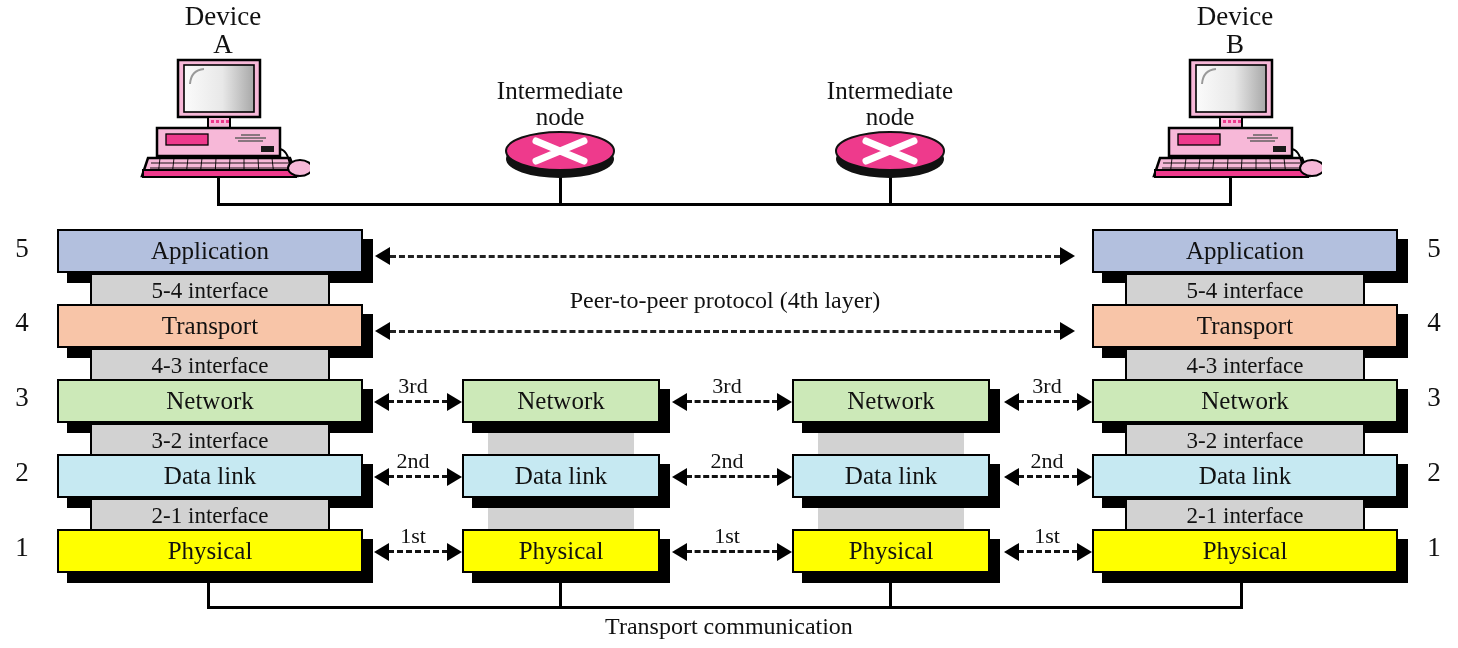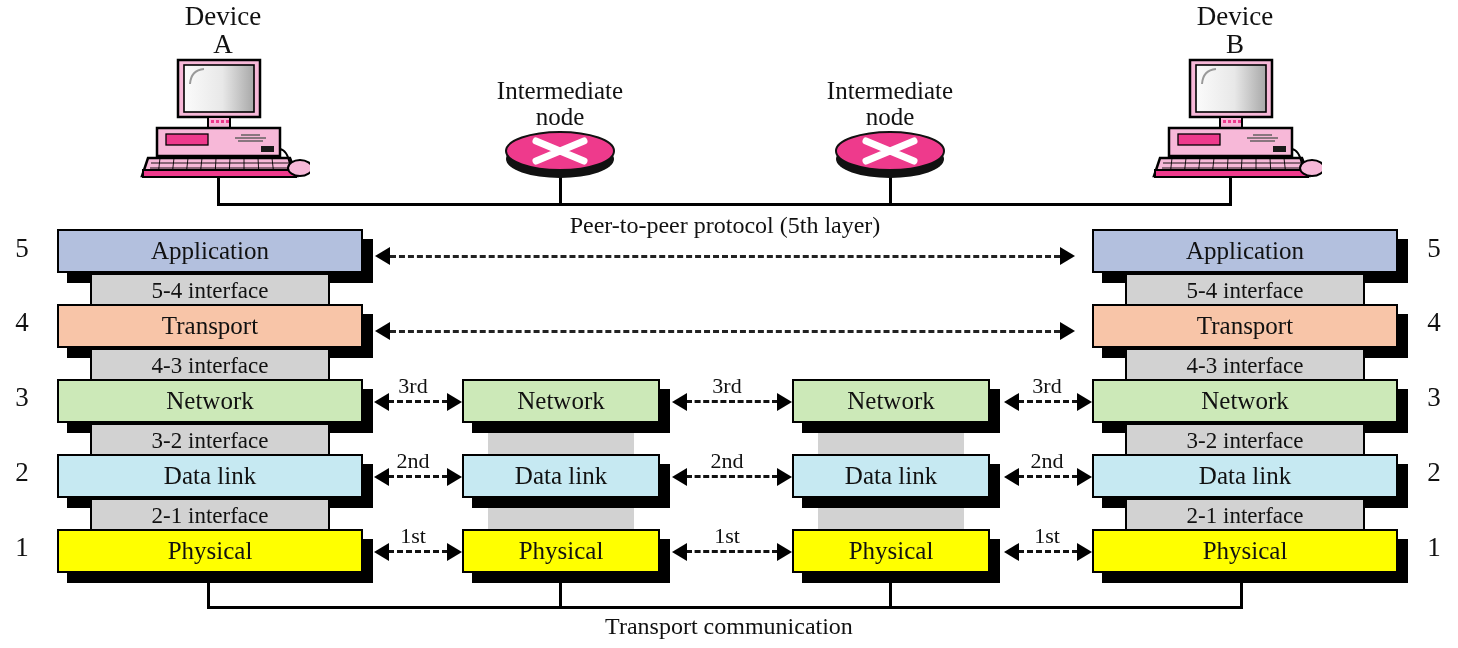--- a/index.html
+++ b/index.html
@@ -237,27 +237,27 @@
     <ellipse cx="60" cy="20" rx="54" ry="19" fill="#ee3a8c" stroke="#111" stroke-width="2"></ellipse>
     <path d="M36 10 L84 30 M84 10 L36 30" stroke="#fff" stroke-width="7" stroke-linecap="round"></path>
   </svg>
 
   <div class="vline" style="left:217px; top:176px; height:29px;"></div>
   <div class="vline" style="left:559px; top:166px; height:39px;"></div>
   <div class="vline" style="left:889px; top:166px; height:39px;"></div>
   <div class="vline" style="left:1229px; top:176px; height:29px;"></div>
   <div class="hline" style="left:217px; top:203px; width:1015px;"></div>
 
-  <div class="ctext p2p-label" style="left:440px; top:213px; width:570px;">Peer-to-peer protocol (5th layer)</div>
   <div class="dash-row" style="left:390px; top:255px; width:670px;">
     <div class="seg"></div>
     <div class="arrow-l"></div>
     <div class="arrow-r"></div>
   </div>
 
+  <div class="ctext p2p-label" style="left:440px; top:288px; width:570px;">Peer-to-peer protocol (4th layer)</div>
   <div class="dash-row" style="left:390px; top:330px; width:670px;">
     <div class="seg"></div>
     <div class="arrow-l"></div>
     <div class="arrow-r"></div>
   </div>
 
   <div class="ctext layer-num" style="left:2px; top:234px; width:40px;">5</div>
   <div class="ctext layer-num" style="left:2px; top:308px; width:40px;">4</div>
   <div class="ctext layer-num" style="left:2px; top:383px; width:40px;">3</div>
   <div class="ctext layer-num" style="left:2px; top:458px; width:40px;">2</div>

